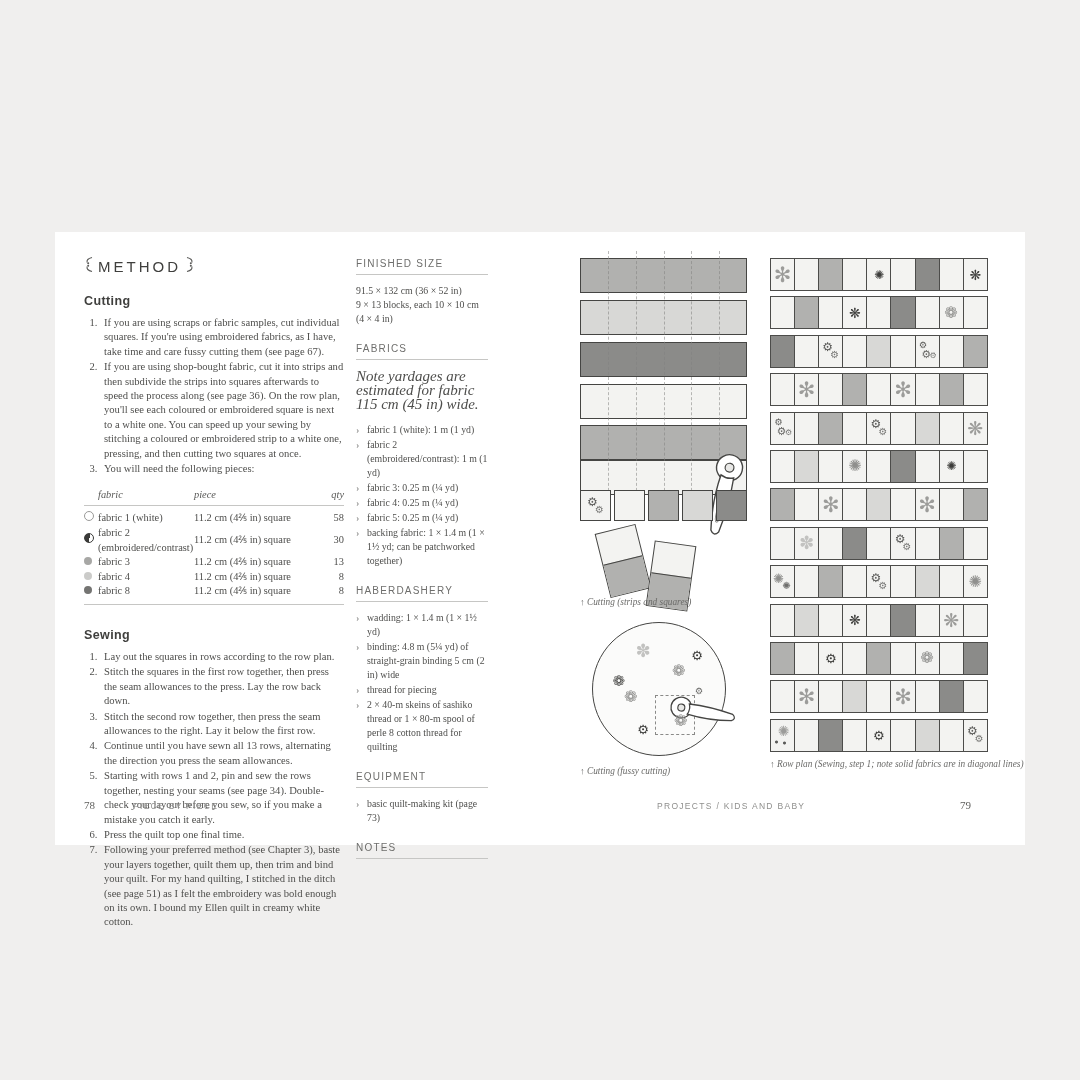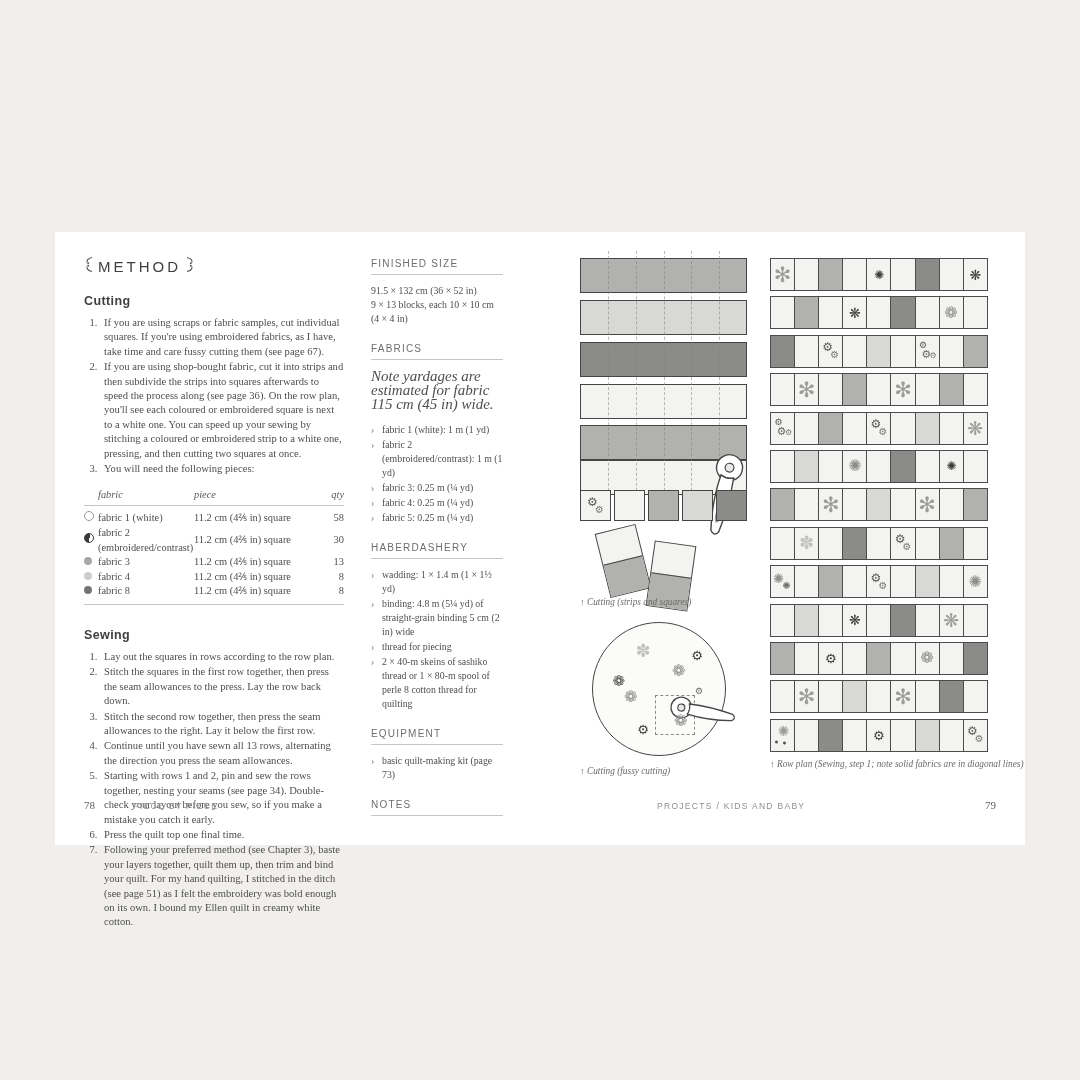--- a/index.html
+++ b/index.html
@@ -10,21 +10,21 @@
     color:#4e4e4c;
     position:relative;
     overflow:hidden;
   }
   .spread{
     position:absolute;left:55px;top:232px;width:970px;height:613px;
     background:#ffffff;
   }
   
   .col-left{position:absolute;left:29px;top:24px;width:260px;}
-  .col-specs{position:absolute;left:316px;top:26px;width:132px;}
+  .col-specs{position:absolute;left:301px;top:26px;width:132px;}
   .col-figs{position:absolute;left:525px;top:24px;width:167px;height:540px;}
   .col-rowplan{position:absolute;left:715px;top:26px;width:226px;}
 
   
   .method-head{
     display:flex;align-items:center;gap:5px;margin:0 0 6px 0;
     font-family:"Liberation Sans",sans-serif;
     font-size:15px;font-weight:400;letter-spacing:3px;color:#3f3f3d;
   }
   .orn{display:inline-block;}
@@ -88,21 +88,21 @@
   .motif{position:relative;display:block;width:100%;height:100%;}
   .motif span{position:absolute;left:50%;top:50%;transform:translate(-50%,-50%);line-height:1;
               font-family:"DejaVu Sans",sans-serif;}
   .rowplan-caption{font-size:9.3px;font-style:italic;color:#6a6a68;margin-top:7px;white-space:nowrap;}
 
   
   .footer{position:absolute;top:567px;font-family:"Liberation Sans",sans-serif;}
   .footer .pnum{font-family:"Liberation Serif",serif;font-size:11px;color:#5e5e5c;}
   .footer .run{font-size:8.5px;letter-spacing:1.3px;color:#8f8f8d;}
   .footer-left{left:29px;display:flex;align-items:baseline;gap:38px;}
-  .footer-right{left:602px;width:339px;display:flex;align-items:baseline;justify-content:space-between;}
+  .footer-right{left:602px;width:314px;display:flex;align-items:baseline;justify-content:space-between;}
 </style>
 </head>
 <body>
 
 <div class="spread">
 
   <section class="col-left">
     <h1 class="method-head">
       <span class="orn">
         <svg width="9" height="17" viewBox="0 0 9 17">
@@ -193,20 +193,21 @@
       <div class="spec-block">
         <div class="spec-head">FABRICS</div>
         <div class="spec-rule"></div>
         <div class="spec-note">Note yardages are estimated for fabric 115 cm (45 in) wide.</div>
         <ul class="spec-items">
           <li>fabric 1 (white): 1 m (1 yd)</li>
           <li>fabric 2 (embroidered/contrast): 1 m (1 yd)</li>
           <li>fabric 3: 0.25 m (¼ yd)</li>
           <li>fabric 4: 0.25 m (¼ yd)</li>
           <li>fabric 5: 0.25 m (¼ yd)</li>
+          <li>backing fabric: 1 × 1.4 m (1 × 1½ yd; can be patchworked together)</li>
         </ul>
       </div>
       <div class="spec-block">
         <div class="spec-head">HABERDASHERY</div>
         <div class="spec-rule"></div>
         <ul class="spec-items">
           <li>wadding: 1 × 1.4 m (1 × 1½ yd)</li>
           <li>binding: 4.8 m (5¼ yd) of straight-grain binding 5 cm (2 in) wide</li>
           <li>thread for piecing</li>
           <li>2 × 40-m skeins of sashiko thread or 1 × 80-m spool of perle 8 cotton thread for quilting</li>

